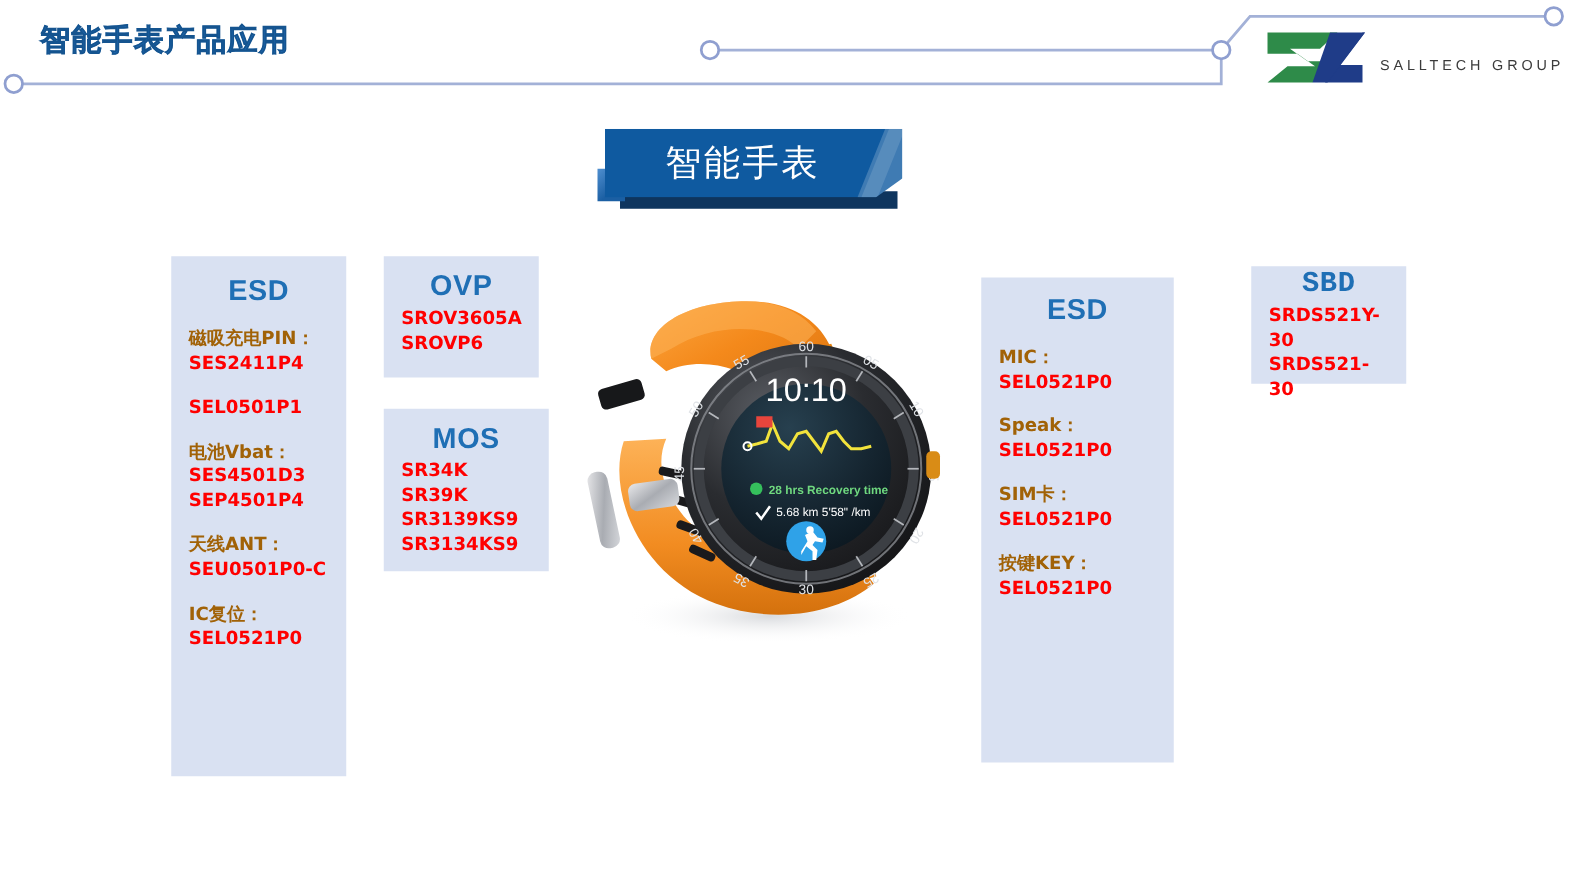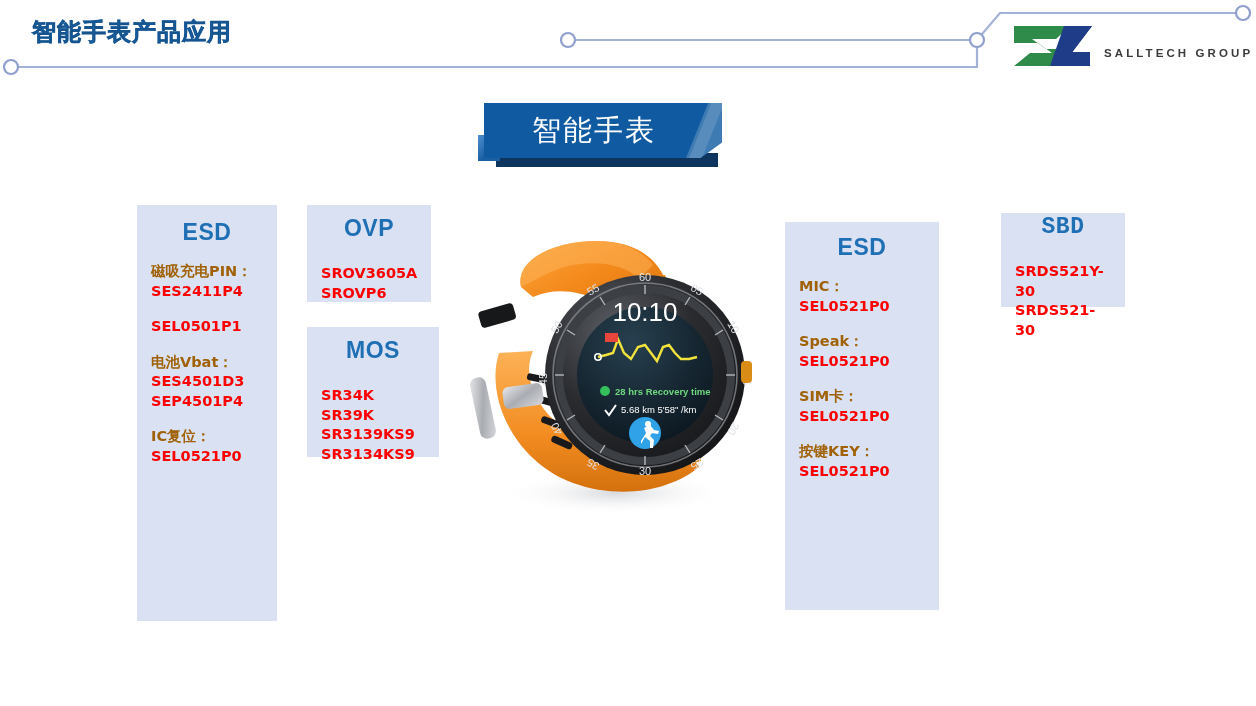--- a/index.html
+++ b/index.html
@@ -30,21 +30,21 @@
   }
   .brand-mark{width:84px;height:48px;display:block;}
   .brand-text{display:flex;flex-direction:column;line-height:1;}
   .brand-cn{
     font-size:27px;font-weight:bold;color:#111111;
     letter-spacing:3px;
     font-family:"DejaVu Sans","Liberation Sans",sans-serif;
   }
   .brand-en{
     font-size:11.5px;color:#3b3b3b;letter-spacing:3.1px;
-    margin-top:15px;font-weight:bold;
+    margin-top:15px;font-weight:normal;
   }
 
   
   .ribbon-wrap{position:absolute;left:478px;top:103px;width:250px;height:70px;}
   .ribbon-shadow{
     position:absolute;left:18px;top:50px;width:222px;height:14px;
     background:#0e355e;
   }
   .ribbon-tail{
     position:absolute;left:0;top:32px;width:22px;height:26px;
@@ -95,21 +95,21 @@
   .lbl{
     color:#a16207;font-weight:bold;font-size:14.5px;
     line-height:1.35;
     font-family:"DejaVu Sans","Liberation Sans",sans-serif;
   }
   .pn{
     color:#ff0000;font-weight:bold;font-size:14.5px;
     line-height:1.35;
     font-family:"DejaVu Sans","Liberation Sans",sans-serif;
   }
-  .panel.plain .panel-body{margin-top:22px;}
+  .panel.plain .panel-body{margin-top:4px;}
 
   
   #panel-esd-left  {left:137px;top:205px;width:140px;height:416px;}
   #panel-ovp       {left:307px;top:205px;width:124px;height:97px;}
   #panel-mos       {left:307px;top:327px;width:132px;height:130px;}
   #panel-esd-right {left:785px;top:222px;width:154px;height:388px;}
   #panel-sbd       {left:1001px;top:213px;width:124px;height:94px;}
 
   #panel-ovp .panel-title,#panel-mos .panel-title{margin-top:10px;}
   #panel-sbd .panel-title{margin-top:1px;font-family:Liberation Mono, monospace;}
@@ -166,20 +166,24 @@
           <div class="lbl">磁吸充电PIN：</div>
           <div class="pn">SES2411P4</div>
         </div>
       <div class="grp">
           <div class="pn">SEL0501P1</div>
         </div>
       <div class="grp">
           <div class="lbl">电池Vbat：</div>
           <div class="pn">SES4501D3</div>
           <div class="pn">SEP4501P4</div>
+        </div>
+      <div class="grp">
+          <div class="lbl">天线ANT：</div>
+          <div class="pn">SEU0501P0-C</div>
         </div>
       <div class="grp">
           <div class="lbl">IC复位：</div>
           <div class="pn">SEL0521P0</div>
         </div>
     </div>
   </div>
 
   <div class="panel plain" id="panel-ovp">
     <div class="panel-title">OVP</div>

